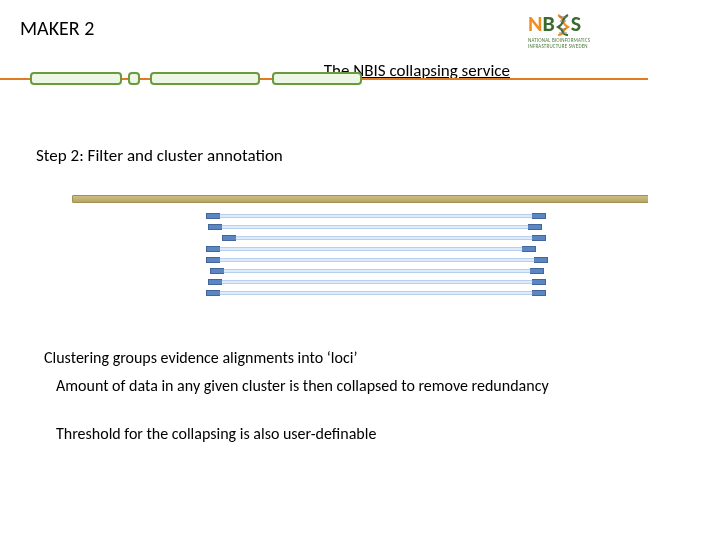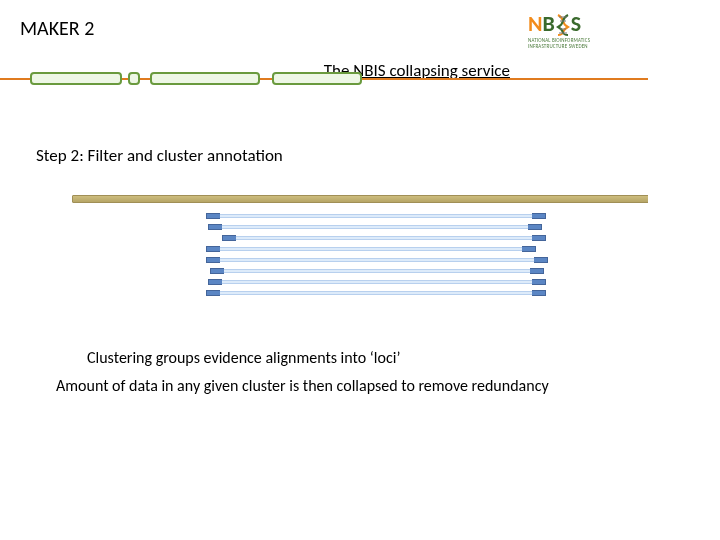--- a/index.html
+++ b/index.html
@@ -115,16 +115,17 @@
           <div class="cap r"></div>
         </div>
       <div class="aln" style="top:77px; left:134px; width:340px;">
           <div class="cap l"></div>
           <div class="mid"></div>
           <div class="cap r"></div>
         </div>
     </div>
   </div>
 
-  <div class="body-text" style="top:348px;margin-left:43px;">Clustering groups evidence alignments into ‘loci’</div>
+  <div class="body-text" style="top:348px;">Clustering groups evidence alignments into ‘loci’</div>
   <div class="body-text indent1" style="top:376px;">Amount of data in any given cluster is then collapsed to remove redundancy</div>
+  <div class="body-text indent1" style="top:424px;">Threshold for the collapsing is also user-definable</div>
 
 </div>
 
 </body></html>

